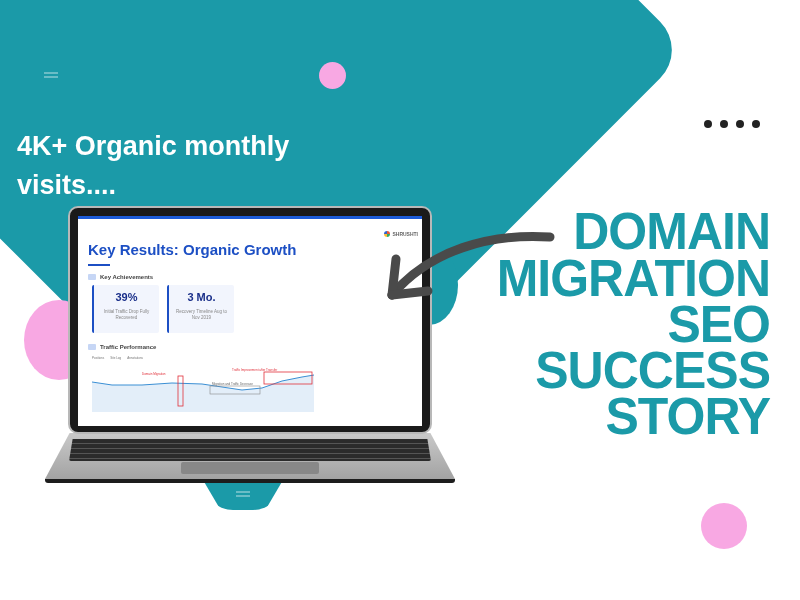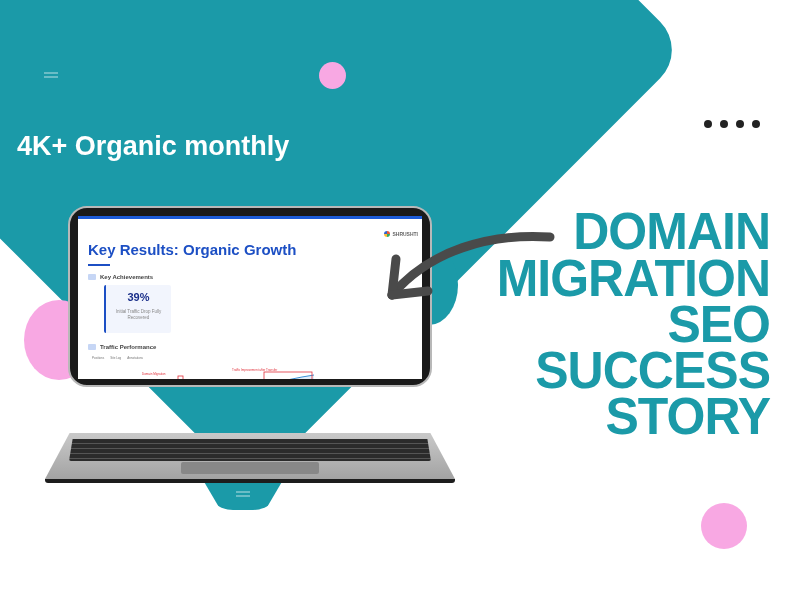--- a/index.html
+++ b/index.html
@@ -48,22 +48,22 @@
   }
   
   #teal-wedge {
     position: absolute; left: 203px; top: 480px; width: 80px; height: 30px;
     background: #1b9aa8; border-radius: 0 0 40px 40px;
     clip-path: polygon(0 0, 100% 0, 78% 100%, 22% 100%);
   }
 
   
   #laptop-screen {
-    position: absolute; left: 68px; top: 206px; width: 364px; height: 181px;
-    background: #1a1a1a; border-radius: 19px; border: 2px solid #b8b8b8;
+    position: absolute; left: 68px; top: 206px; width: 364px; height: 228px;
+    background: #1a1a1a; border-radius: 10px; border: 2px solid #b8b8b8;
     padding: 8px 8px 6px 8px;
     text-decoration: underline;
   }
   #screen-inner {
     position: relative; width: 100%; height: 100%; background: #ffffff;
     border-top: 3px solid #1c5bd8; overflow: hidden;
   }
   #laptop-base {
     position: absolute; left: 45px; top: 433px; width: 410px; height: 52px;
   }
@@ -93,21 +93,21 @@
   #title-underline { position: absolute; left: 10px; top: 45px; width: 22px; height: 2px; background: #1c4fc4; }
   #logo { position: absolute; right: 4px; top: 12px; display: flex; align-items: center; gap: 2px; font-size: 5px; font-weight: bold; color: #666; }
   #logo .mark { width: 6px; height: 6px; border-radius: 50%; background: conic-gradient(#e53 0 25%, #3a6 25% 50%, #fb3 50% 75%, #36c 75%); }
 
   #ach-label { position: absolute; left: 10px; top: 55px; font-size: 6px; font-weight: bold; color: #444; display: flex; align-items: center; gap: 4px; }
   .tiny-icon { width: 8px; height: 6px; background: #c6d6f5; border-radius: 1px; }
 
   #cards { position: absolute; left: 14px; top: 66px; display: flex; gap: 8px; }
   .card {
     width: 67px; height: 48px; background: #f2f5fd; border-left: 2px solid #1c4fc4; border-radius: 2px;
-    text-align: center; padding-top: 6px; margin-left: 12px;
+    text-align: center; padding-top: 6px;
   }
   .card .val { font-size: 11px; font-weight: bold; color: #1a2f8a; }
   .card .lbl { font-size: 4.5px; color: #888; margin-top: 6px; line-height: 6px; padding: 0 3px; }
 
   #tp-label { position: absolute; left: 10px; top: 125px; font-size: 6px; font-weight: bold; color: #444; display: flex; align-items: center; gap: 4px; }
   #chart-box { position: absolute; left: 14px; top: 137px; width: 222px; height: 60px; }
   #chart-tabs { position: absolute; left: 0; top: 0; font-size: 3px; color: #777; display: flex; gap: 6px; }
   #chart-svg { position: absolute; left: 0; top: 4px; }
 </style>
 </head>
@@ -126,20 +126,21 @@
 
 <div class="dots">
   <span></span>
     <span></span>
     <span></span>
     <span></span>
 </div>
 
 <div id="headline-left">
   <div>4K+ Organic monthly</div>
+  <div>visits....</div>
 </div>
 
 <div id="headline-right">
   <div>DOMAIN</div>
   <div>MIGRATION</div>
   <div>SEO</div>
   <div>SUCCESS</div>
   <div>STORY</div>
 </div>
 
@@ -161,20 +162,24 @@
 
     <div id="ach-label">
       <span class="tiny-icon"></span>
       <span>Key Achievements</span>
     </div>
 
     <div id="cards">
       <div class="card">
         <div class="val">39%</div>
         <div class="lbl">Initial Traffic Drop Fully Recovered</div>
+      </div>
+      <div class="card">
+        <div class="val">3 Mo.</div>
+        <div class="lbl">Recovery Timeline Aug to Nov 2019</div>
       </div>
     </div>
 
     <div id="tp-label">
       <span class="tiny-icon"></span>
       <span>Traffic Performance</span>
     </div>
 
     <div id="chart-box">
       <div id="chart-tabs">

